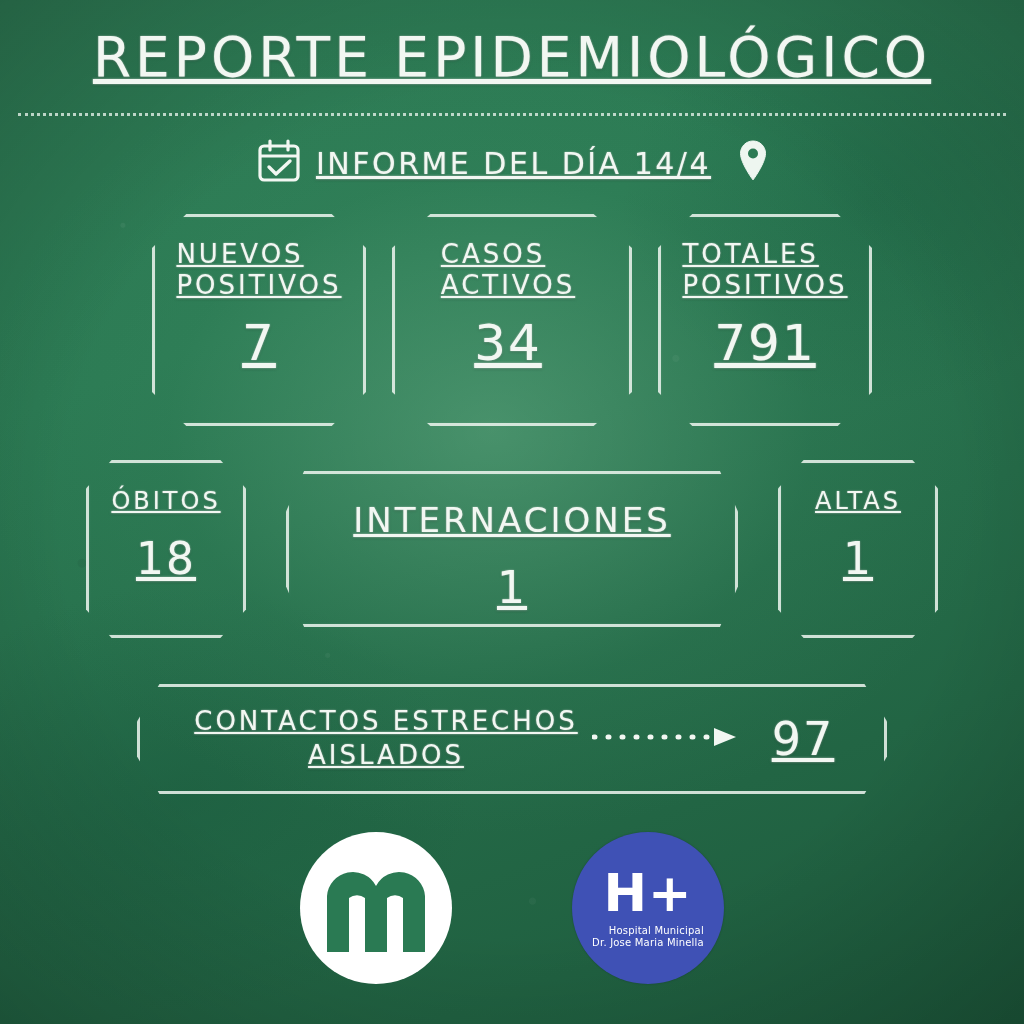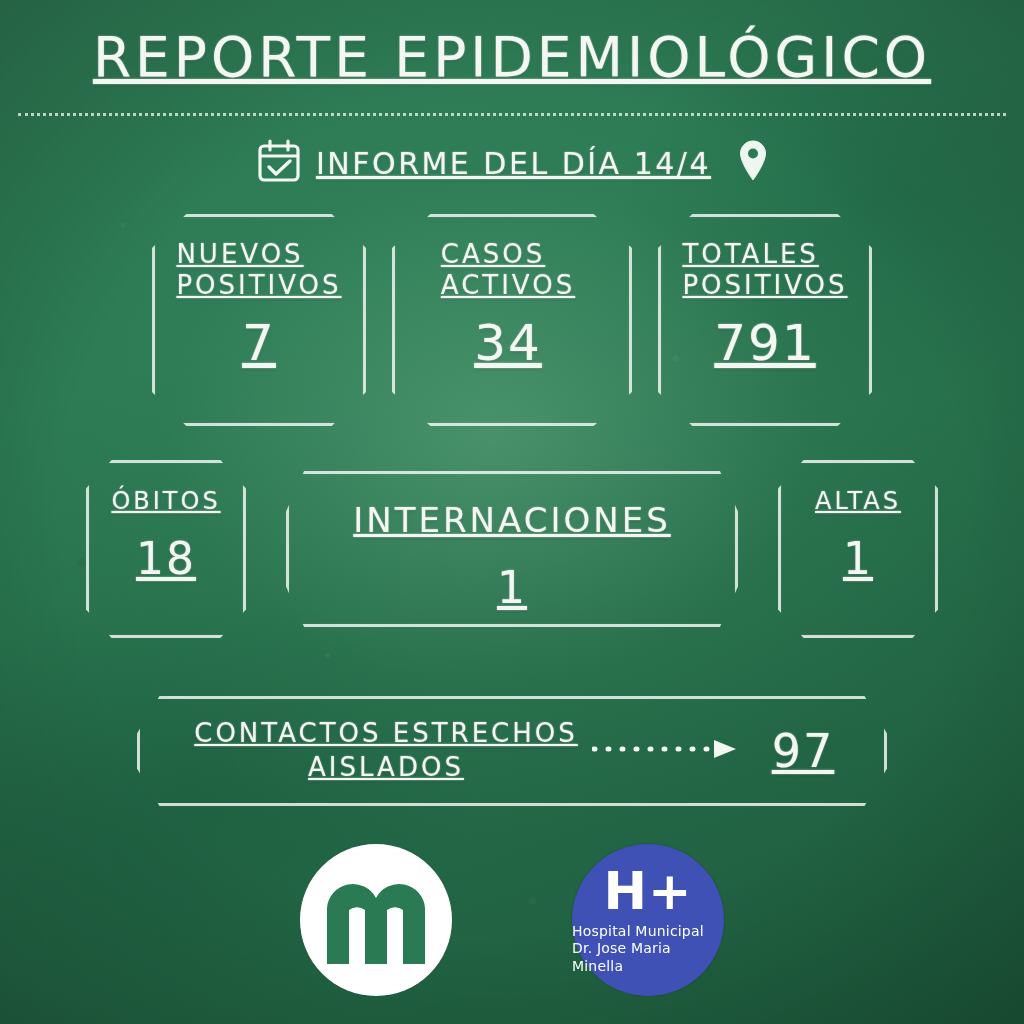--- a/index.html
+++ b/index.html
@@ -143,21 +143,21 @@
   
   .r2 { gap: 40px; margin-top: 34px; align-items: center; }
   .r2 .box.small { width: 160px; height: 178px; padding-top: 24px; }
   .r2 .box.small .box-label { font-size: 24px; }
   .r2 .box.small .box-value { font-size: 44px; margin-top: 18px; }
   .r2 .box.wide { width: 452px; height: 156px; padding-top: 26px; }
   .r2 .box.wide .box-label { font-size: 34px; }
   .r2 .box.wide .box-value { font-size: 44px; margin-top: 22px; }
 
   
-  .r3 { margin-top: 58px; }
+  .r3 { margin-top: 46px; }
   .bar {
     box-sizing: border-box;
     width: 750px;
     height: 110px;
     border: 3px solid rgba(238,246,240,0.85);
     clip-path: polygon(3% 0, 97% 0, 100% 34%, 100% 66%, 97% 100%, 3% 100%, 0 66%, 0 34%);
     display: flex;
     align-items: center;
     justify-content: space-between;
     padding: 0 42px 0 46px;
@@ -211,23 +211,23 @@
   }
   .logo-h-main {
     font-family: "DejaVu Sans", sans-serif;
     font-weight: bold;
     font-size: 52px;
     line-height: 1;
     letter-spacing: 1px;
     text-shadow: none;
   }
   .logo-h-sub {
-    font-size: 14px;
+    font-size: 10px;
     line-height: 1.25;
-    text-align: left;
+    text-align: right;
     margin-top: 6px;
     letter-spacing: 0.2px;
     text-shadow: none;
   }
 </style>
 </head>
 <body>
 
 <div id="poster">
   <div class="layer">

